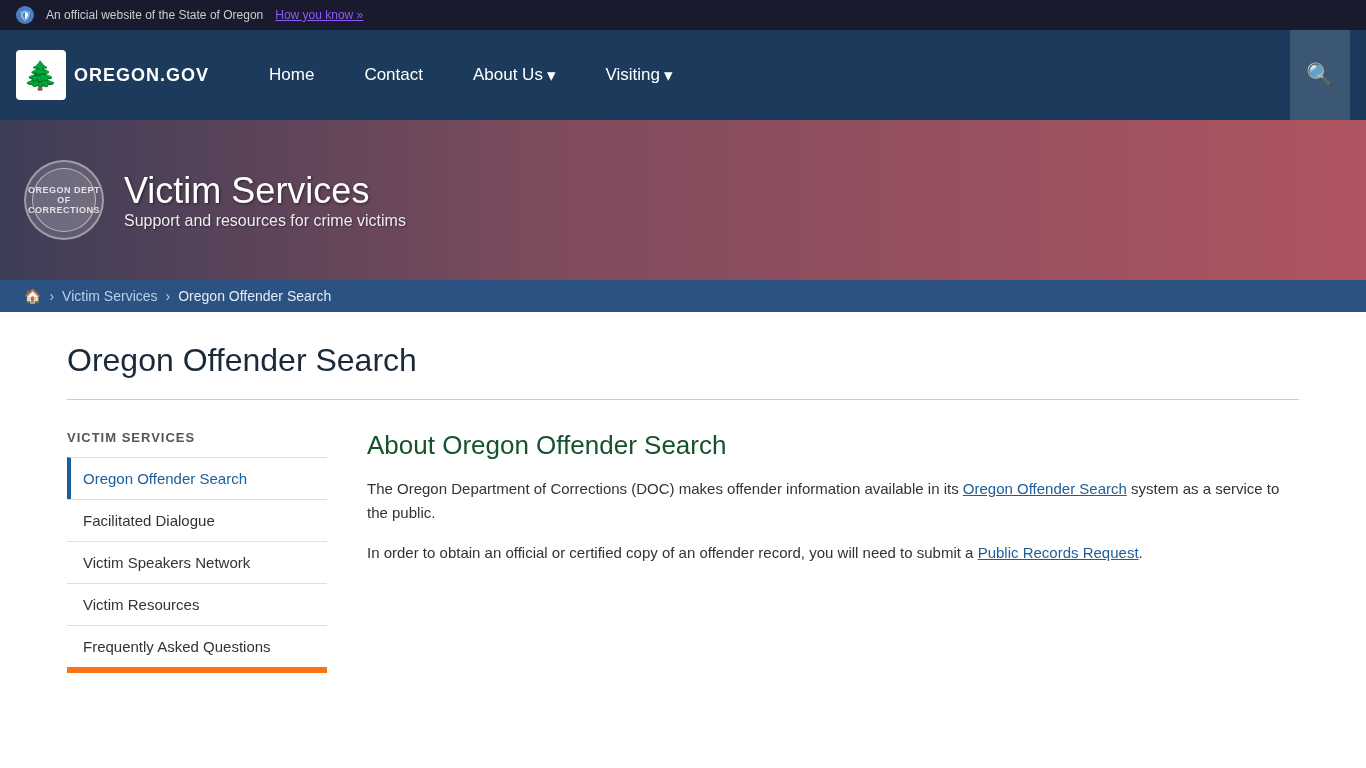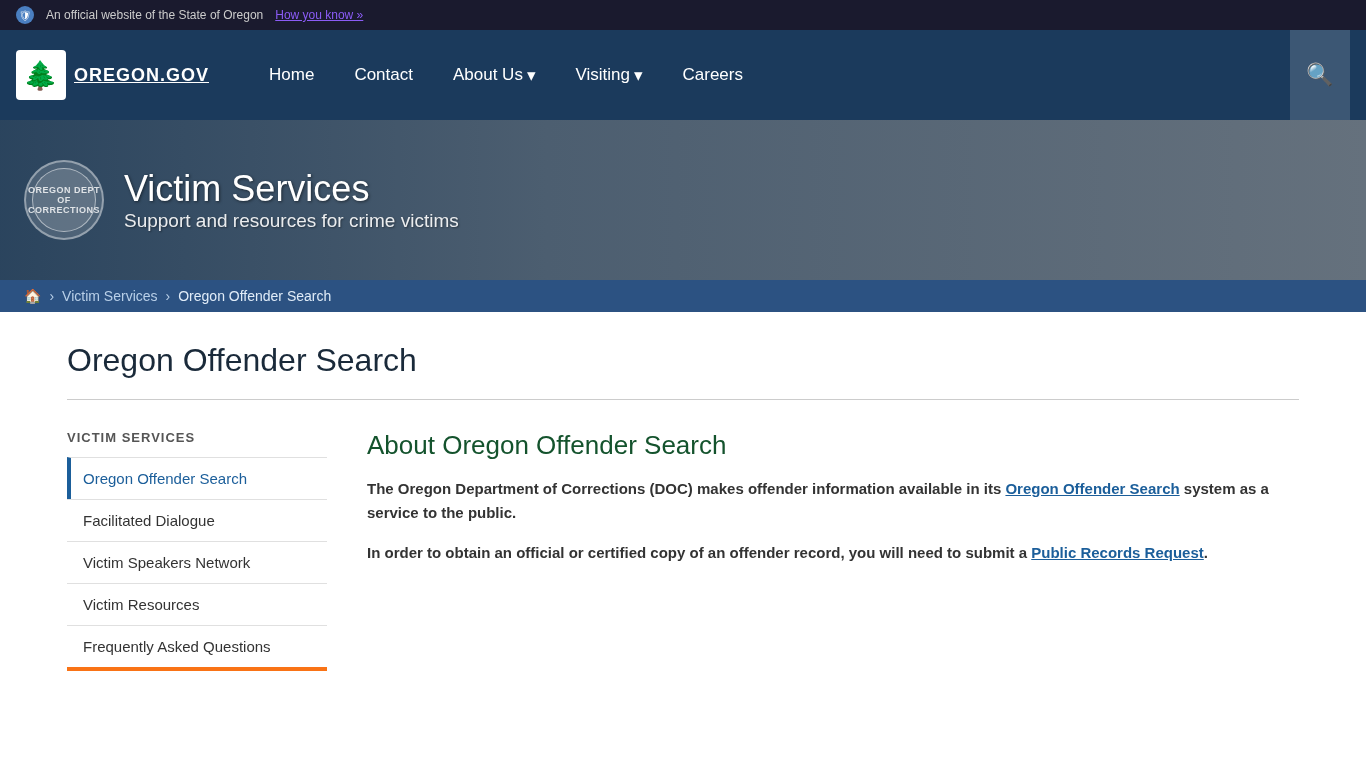--- a/index.html
+++ b/index.html
@@ -56,25 +56,24 @@
       display: flex;
       align-items: center;
       justify-content: center;
       overflow: hidden;
     }
     .nav-logo-text {
       color: #fff;
       font-size: 18px;
       font-weight: bold;
       letter-spacing: 1px;
-      text-decoration: underline;
     }
     .nav-items {
       display: flex;
-      gap: 0;
+      gap: 10px;
       flex: 1;
     }
     .nav-item {
       color: #fff;
       font-size: 17px;
       padding: 0 20px;
       height: 90px;
       display: flex;
       align-items: center;
       cursor: pointer;
@@ -90,21 +89,21 @@
       height: 90px;
       font-size: 22px;
       cursor: pointer;
       display: flex;
       align-items: center;
       justify-content: center;
     }
 
     
     .hero {
-      background: #737373;
+      background: #ef4444;
       position: relative;
       height: 160px;
       display: flex;
       align-items: center;
       overflow: hidden;
     }
     .hero-bg {
       position: absolute;
       inset: 0;
       background: linear-gradient(to right, rgba(30,60,90,0.85) 0%, rgba(50,80,110,0.6) 40%, rgba(80,110,140,0.4) 100%);
@@ -145,21 +144,21 @@
       letter-spacing: 0.5px;
     }
     .hero-text h1 {
       color: #fff;
       font-size: 36px;
       font-weight: 300;
       text-shadow: 1px 1px 3px rgba(0,0,0,0.5);
     }
     .hero-text p {
       color: rgba(255,255,255,0.9);
-      font-size: 19px;
+      font-size: 16px;
       text-shadow: 1px 1px 2px rgba(0,0,0,0.4);
     }
 
     
     .breadcrumb-bar {
       background: #2c5282;
       padding: 8px 24px;
       display: flex;
       align-items: center;
       gap: 8px;
@@ -208,21 +207,21 @@
       text-transform: uppercase;
       margin-bottom: 12px;
     }
     .sidebar-nav {
       list-style: none;
     }
     .sidebar-nav li {
       border-top: 1px solid #e0e0e0;
     }
     .sidebar-nav li:last-child {
-      border-bottom: 4px solid #f97316;
+      border-bottom: 6px solid #f97316;
     }
     .sidebar-nav li a {
       display: block;
       padding: 12px 16px;
       color: #333;
       text-decoration: none;
       font-size: 15px;
     }
     .sidebar-nav li.active {
       border-left: 4px solid #1b5e9a;
@@ -241,21 +240,20 @@
       font-size: 26px;
       font-weight: 400;
       color: #14532d;
       margin-bottom: 16px;
     }
     .article p {
       font-size: 15px;
       line-height: 1.6;
       color: #333;
       margin-bottom: 16px;
-      font-weight: bold;
     }
     .article a {
       color: #1b5e9a;
       text-decoration: underline;
     }
 
     
     .oregon-logo-tree {
       font-size: 28px;
       color: #1b5e9a;
@@ -285,23 +283,20 @@
       <span>Contact</span>
     </a>
     <a class="nav-item" href="#">
       <span>About Us</span>
       <span>▾</span>
     </a>
     <a class="nav-item" href="#">
       <span>Visiting</span>
       <span>▾</span>
     </a>
-    <a class="nav-item" href="#">
-      <span>Careers</span>
-    </a>
   </div>
   <button class="nav-search-btn">
     <span>🔍</span>
   </button>
 </nav>
 
 <div class="hero">
   <div class="hero-bg"></div>
   <div class="hero-content">
     <div class="hero-badge">

